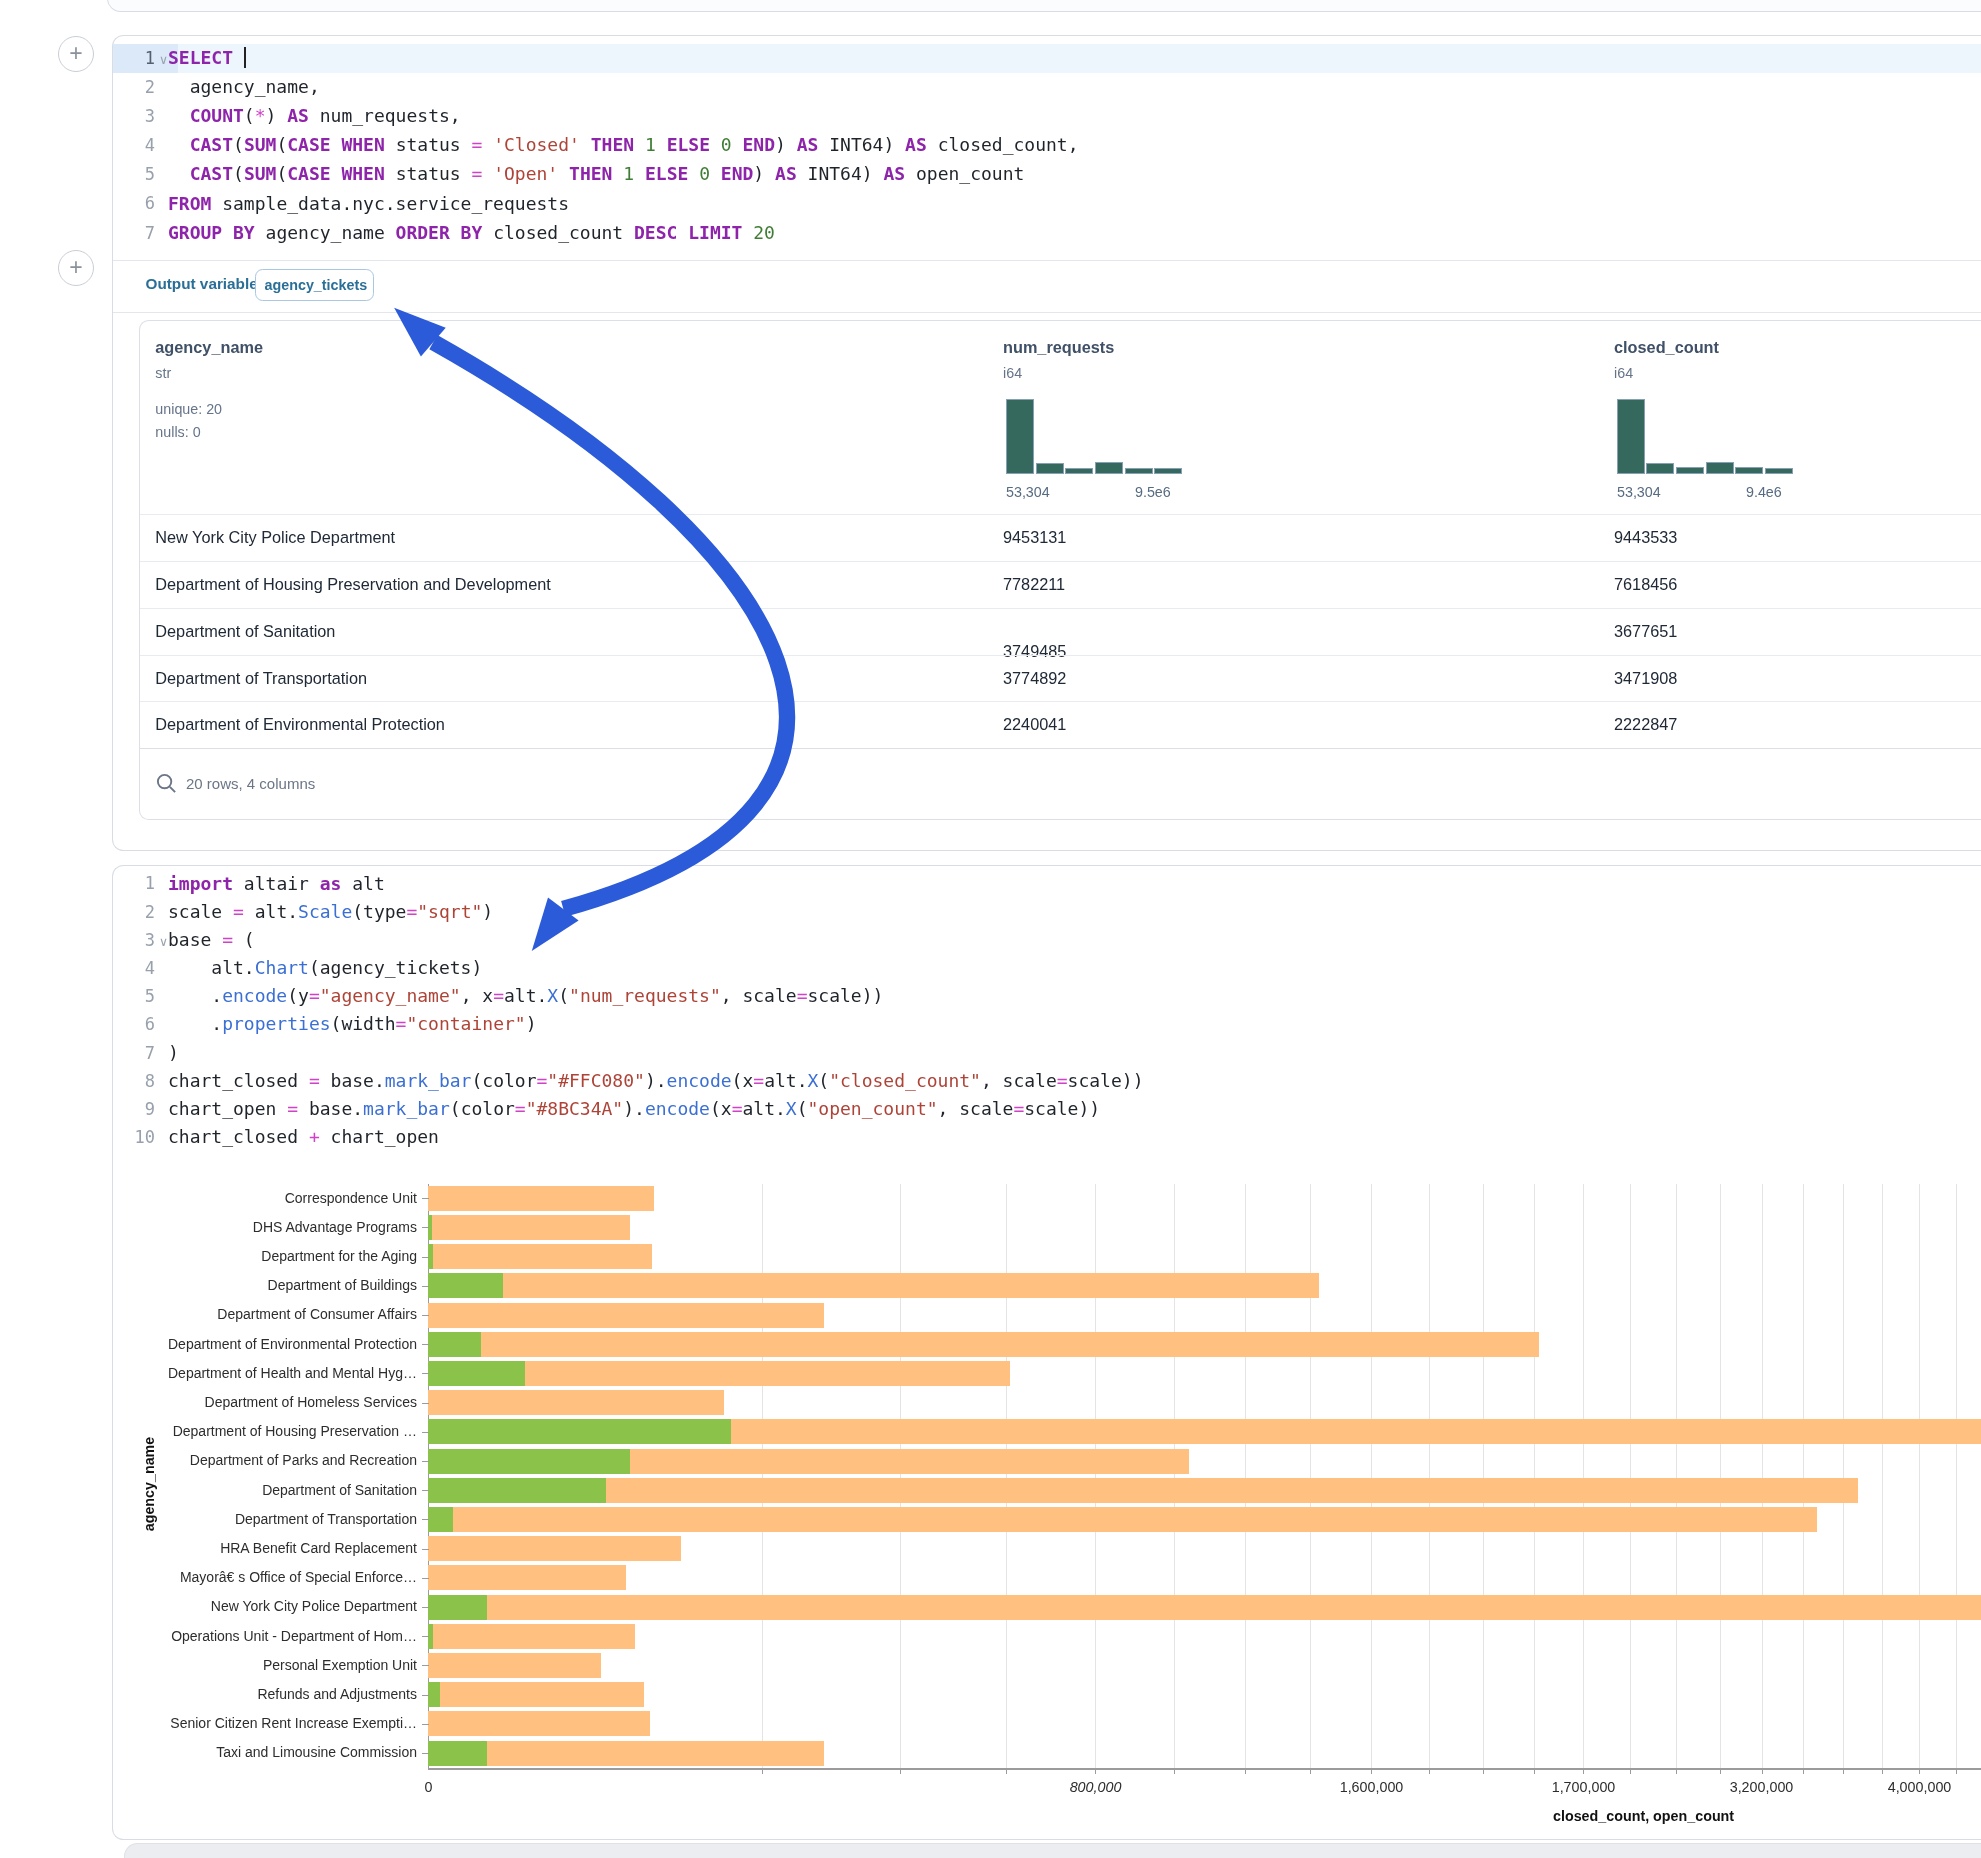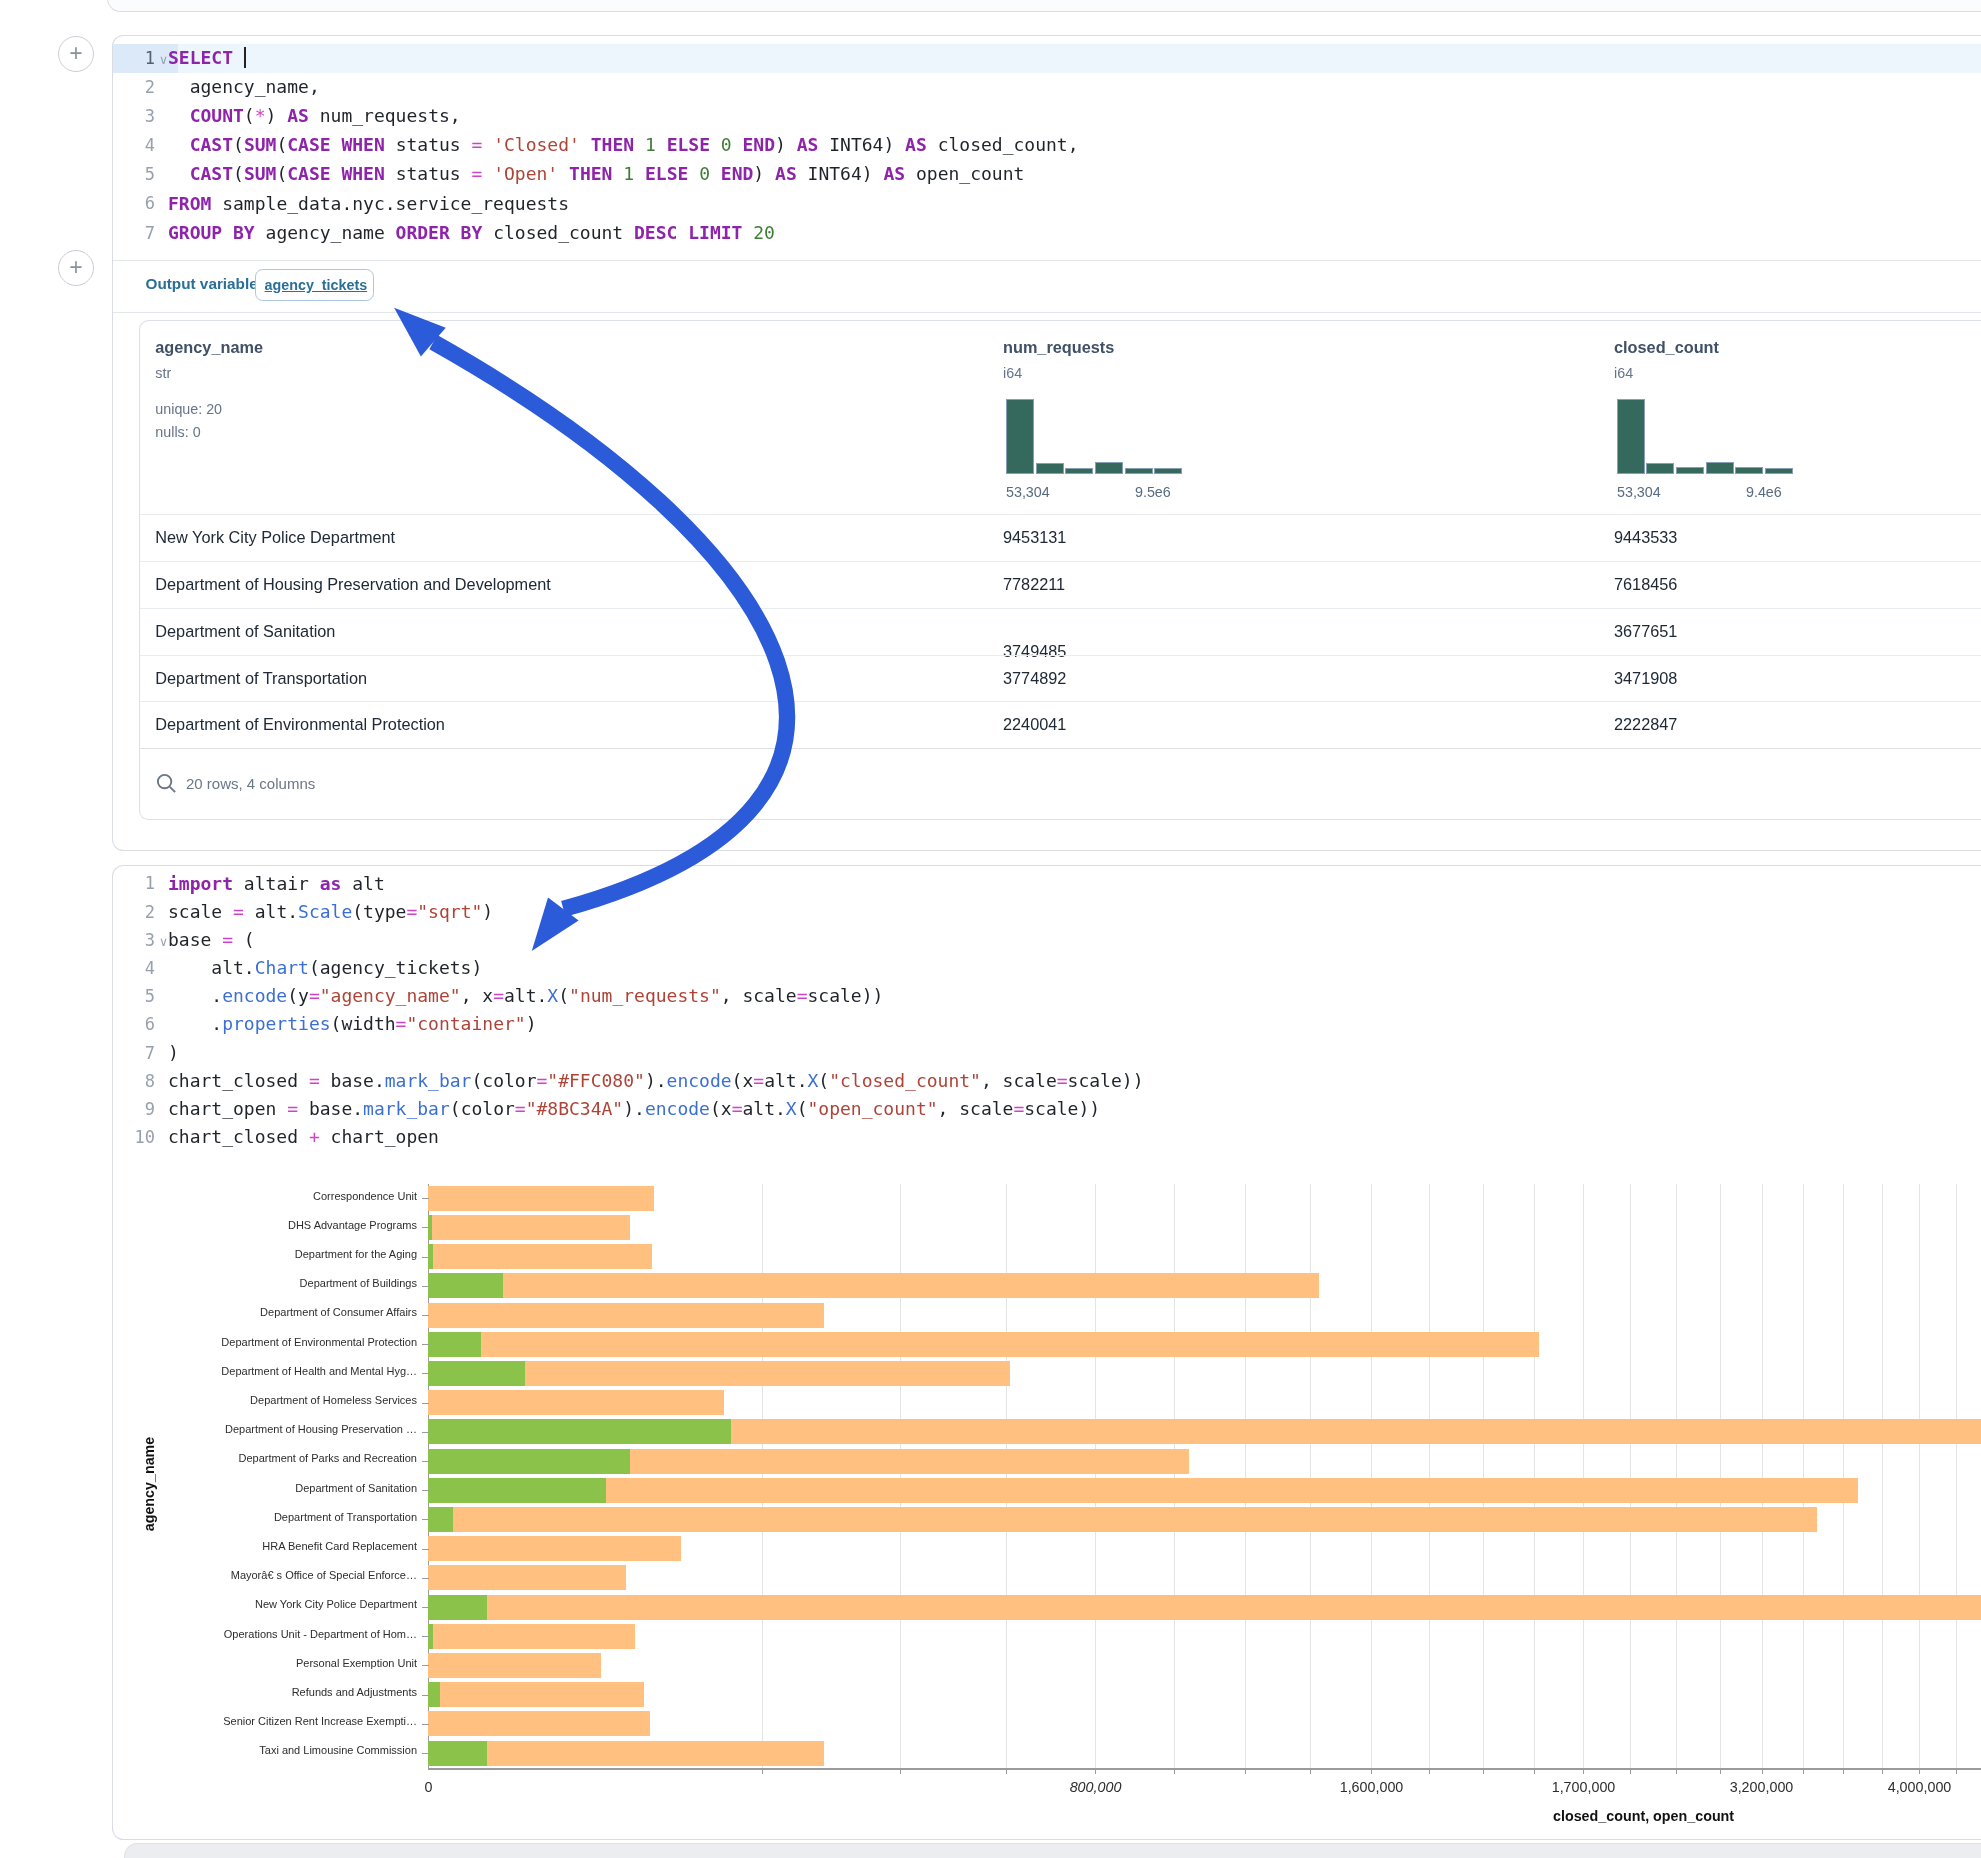--- a/index.html
+++ b/index.html
@@ -42,21 +42,21 @@
   .col-stat{font-size:14.3px;color:#66748a;}
   .hist-label{font-size:14.3px;color:#566b82;}
   .hist-bar{position:absolute;background:#35695e;border:1px solid #87a0b5;box-sizing:border-box;}
   .tbl-row{position:absolute;left:0;right:0;border-top:1px solid #e8ebef;}
   .tbl-cell{position:absolute;font-size:16.3px;color:#202a37;white-space:nowrap;}
   .tbl-footer{font-size:15px;color:#6b7687;}
   
   .grid-line{position:absolute;width:1px;background:#e4e4e4;}
   .axis-tick{position:absolute;background:#9b9b9b;}
   .bar{position:absolute;}
-  .y-label{position:absolute;text-align:right;font-size:11px;color:#2d2d2d;white-space:nowrap;}
+  .y-label{position:absolute;text-align:right;font-size:14px;color:#2d2d2d;white-space:nowrap;}
   .x-label{position:absolute;font-size:14.3px;color:#2d2d2d;white-space:nowrap;}
   .axis-title{position:absolute;font-weight:700;font-size:14.3px;color:#111;white-space:nowrap;}
 </style>
 </head>
 <body>
 
 <div id="root">
 
   <div class="edge-strip" style="left:107px;top:-15.3px;height:25px;border-radius:0 0 0 13.4px;"></div>
 
@@ -78,21 +78,21 @@
         <div class="code-line" style="top: 98px; left: 55px;"><span class="tok-kw">  CAST</span><span class="tok-pl">(</span><span class="tok-kw">SUM</span><span class="tok-pl">(</span><span class="tok-kw">CASE</span><span class="tok-pl"> </span><span class="tok-kw">WHEN</span><span class="tok-pl"> status </span><span class="tok-op">=</span><span class="tok-pl"> </span><span class="tok-str">'Closed'</span><span class="tok-pl"> </span><span class="tok-kw">THEN</span><span class="tok-pl"> </span><span class="tok-num">1</span><span class="tok-pl"> </span><span class="tok-kw">ELSE</span><span class="tok-pl"> </span><span class="tok-num">0</span><span class="tok-pl"> </span><span class="tok-kw">END</span><span class="tok-pl">) </span><span class="tok-kw">AS</span><span class="tok-pl"> INT64) </span><span class="tok-kw">AS</span><span class="tok-pl"> closed_count,</span></div>
         <div class="gutter-num" style="top: 128px;">5</div>
         <div class="code-line" style="top: 127px; left: 55px;"><span class="tok-kw">  CAST</span><span class="tok-pl">(</span><span class="tok-kw">SUM</span><span class="tok-pl">(</span><span class="tok-kw">CASE</span><span class="tok-pl"> </span><span class="tok-kw">WHEN</span><span class="tok-pl"> status </span><span class="tok-op">=</span><span class="tok-pl"> </span><span class="tok-str">'Open'</span><span class="tok-pl"> </span><span class="tok-kw">THEN</span><span class="tok-pl"> </span><span class="tok-num">1</span><span class="tok-pl"> </span><span class="tok-kw">ELSE</span><span class="tok-pl"> </span><span class="tok-num">0</span><span class="tok-pl"> </span><span class="tok-kw">END</span><span class="tok-pl">) </span><span class="tok-kw">AS</span><span class="tok-pl"> INT64) </span><span class="tok-kw">AS</span><span class="tok-pl"> open_count</span></div>
         <div class="gutter-num" style="top: 157px;">6</div>
         <div class="code-line" style="top: 157px; left: 55px;"><span class="tok-kw">FROM</span><span class="tok-pl"> sample_data.nyc.service_requests</span></div>
         <div class="gutter-num" style="top: 187px;">7</div>
         <div class="code-line" style="top: 186px; left: 55px;"><span class="tok-kw">GROUP BY</span><span class="tok-pl"> agency_name </span><span class="tok-kw">ORDER BY</span><span class="tok-pl"> closed_count </span><span class="tok-kw">DESC</span><span class="tok-pl"> </span><span class="tok-kw">LIMIT</span><span class="tok-pl"> </span><span class="tok-num">20</span></div>
       </div>
     <div style="position:absolute;left:0;right:0;top:224px;height:51px;border-top:1px solid #e3e6ea;border-bottom:1px solid #e3e6ea;">
       <span class="outvar-label abs" style="left:32.5px;top:14.3px;">Output variable:</span>
-      <span class="outvar-pill" style="left:142px;top:7.6px;width:100px;text-decoration:underline;">agency_tickets</span>
+      <span class="outvar-pill" style="left:142px;top:7.6px;width:100px;">agency_tickets</span>
     </div>
 
     <div class="tbl-card" style="left:26px;top:284px;right:-1.9px;height:498px;">
       <div id="tbl-header" style="position:absolute;left:0;right:0;top:0;height:193px;">
           <div class="col-title" style="position: absolute; left: 15.3px; top: 17px;">agency_name</div>
           <div class="col-type" style="position: absolute; left: 15.3px; top: 44px;">str</div>
           <div class="col-stat" style="position: absolute; left: 15.3px; top: 80px;">unique: 20</div>
           <div class="col-stat" style="position: absolute; left: 15.3px; top: 103px;">nulls: 0</div>
           <div class="col-title" style="position: absolute; left: 863px; top: 17px;">num_requests</div>
           <div class="col-type" style="position: absolute; left: 863px; top: 44px;">i64</div>

